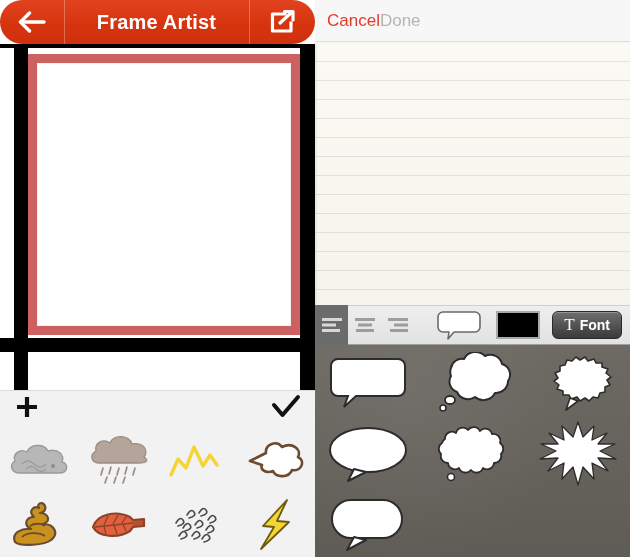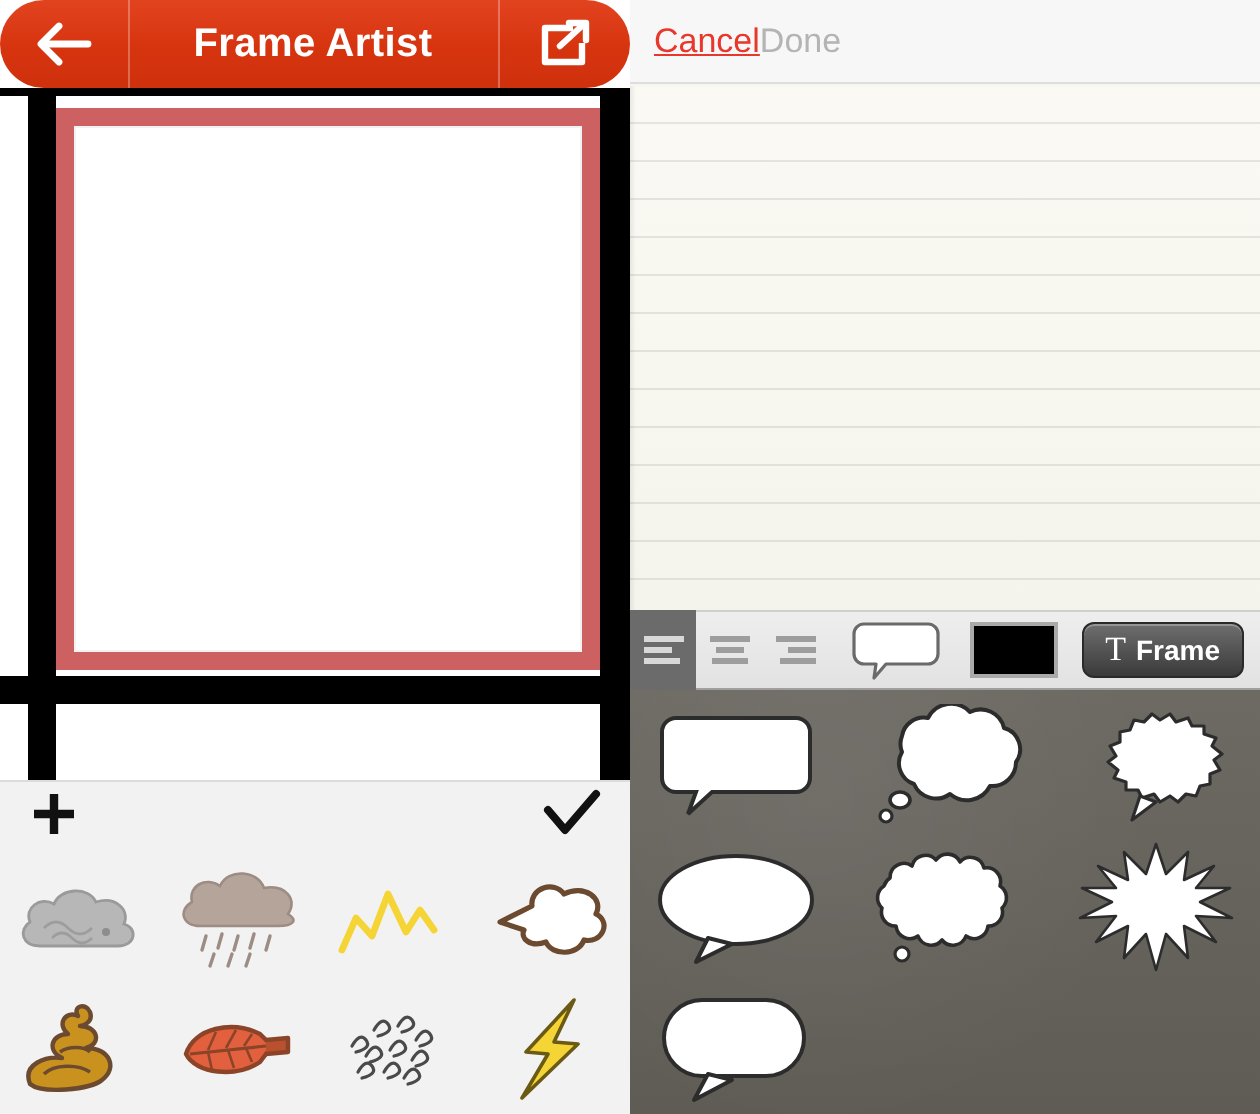--- a/index.html
+++ b/index.html
@@ -57,21 +57,21 @@
   }
   .sticker-cell { width: 72px; height: 62px; display: flex; align-items: center; justify-content: center; }
 
   
   .right-panel { position: relative; width: 315px; height: 557px; background: #f6f5ef; overflow: hidden; }
   .rp-nav {
     position: absolute; top: 0; left: 0; width: 315px; height: 42px;
     background: #f7f7f7; display: flex; align-items: center; padding: 0 12px;
     border-bottom: 1px solid #dedede;
   }
-  .rp-cancel { color: #e8372b; font-size: 17px; text-decoration: underline; }
+  .rp-cancel { color: #e8372b; font-size: 17px; }
   .rp-title  { flex: 1; text-align: center; color: #141414; font-size: 17px; font-weight: bold; }
   .rp-done   { color: #b4b4b4; font-size: 17px; }
 
   .paper {
     position: absolute; top: 43px; left: 0; width: 315px; height: 262px;
     background:
       repeating-linear-gradient(180deg,
         rgba(0,0,0,0) 0px, rgba(0,0,0,0) 18px,
         rgba(120,125,130,.17) 18px, rgba(120,125,130,.17) 19px),
       linear-gradient(180deg,#faf9f3 0%, #f5f4ec 100%);
@@ -307,21 +307,21 @@
       <div class="swatch-bubble">
         <svg width="46" height="30" viewBox="0 0 46 30">
           <path d="M7 2 H39 a5 5 0 0 1 5 5 V17 a5 5 0 0 1 -5 5 H18 L12 29 L13 22 H7 a5 5 0 0 1 -5 -5 V7 a5 5 0 0 1 5 -5 Z" fill="#fff" stroke="#6a6a6a" stroke-width="1.6" stroke-linejoin="round"></path>
         </svg>
       </div>
 
       <div class="swatch-color"></div>
 
       <div class="font-btn">
         <span class="ft">T</span>
-        <span>Frame</span>
+        <span>Font</span>
       </div>
     </div>
 
     <div class="bubble-tray">
       <div class="bubble-grid">
 
         <div class="bubble-cell">
           <svg width="76" height="56" viewBox="0 0 76 56">
             <path d="M8 4 H68 a7 7 0 0 1 7 7 V34 a7 7 0 0 1 -7 7 H26 L14 52 L18 41 H8 a7 7 0 0 1 -7 -7 V11 a7 7 0 0 1 7 -7 Z" fill="#fff" stroke="#2c2c2c" stroke-width="2"></path>
           </svg>

